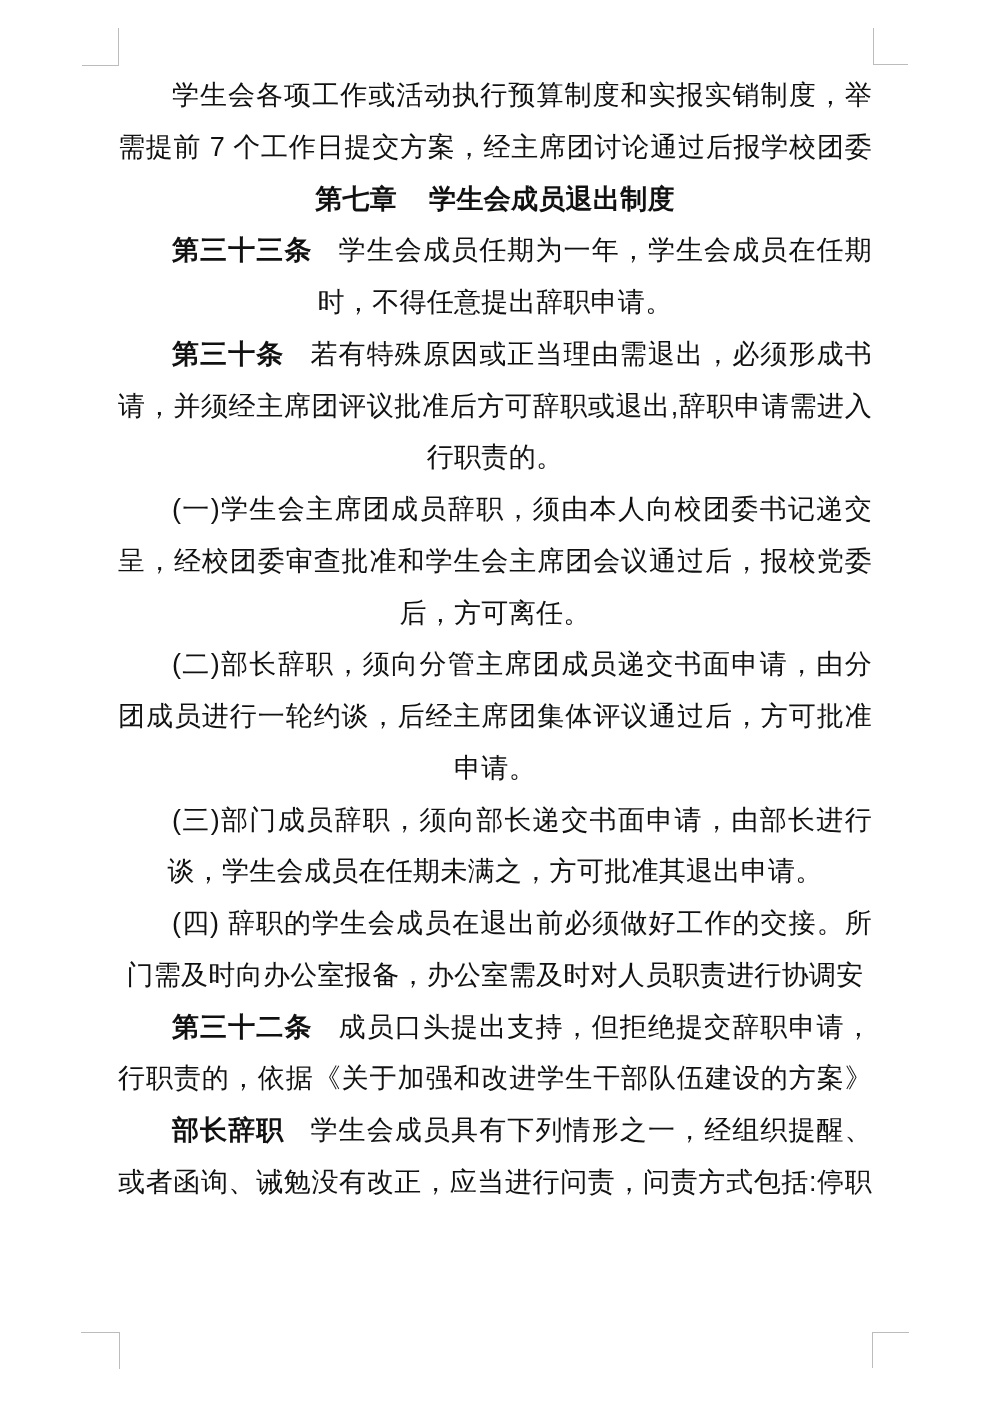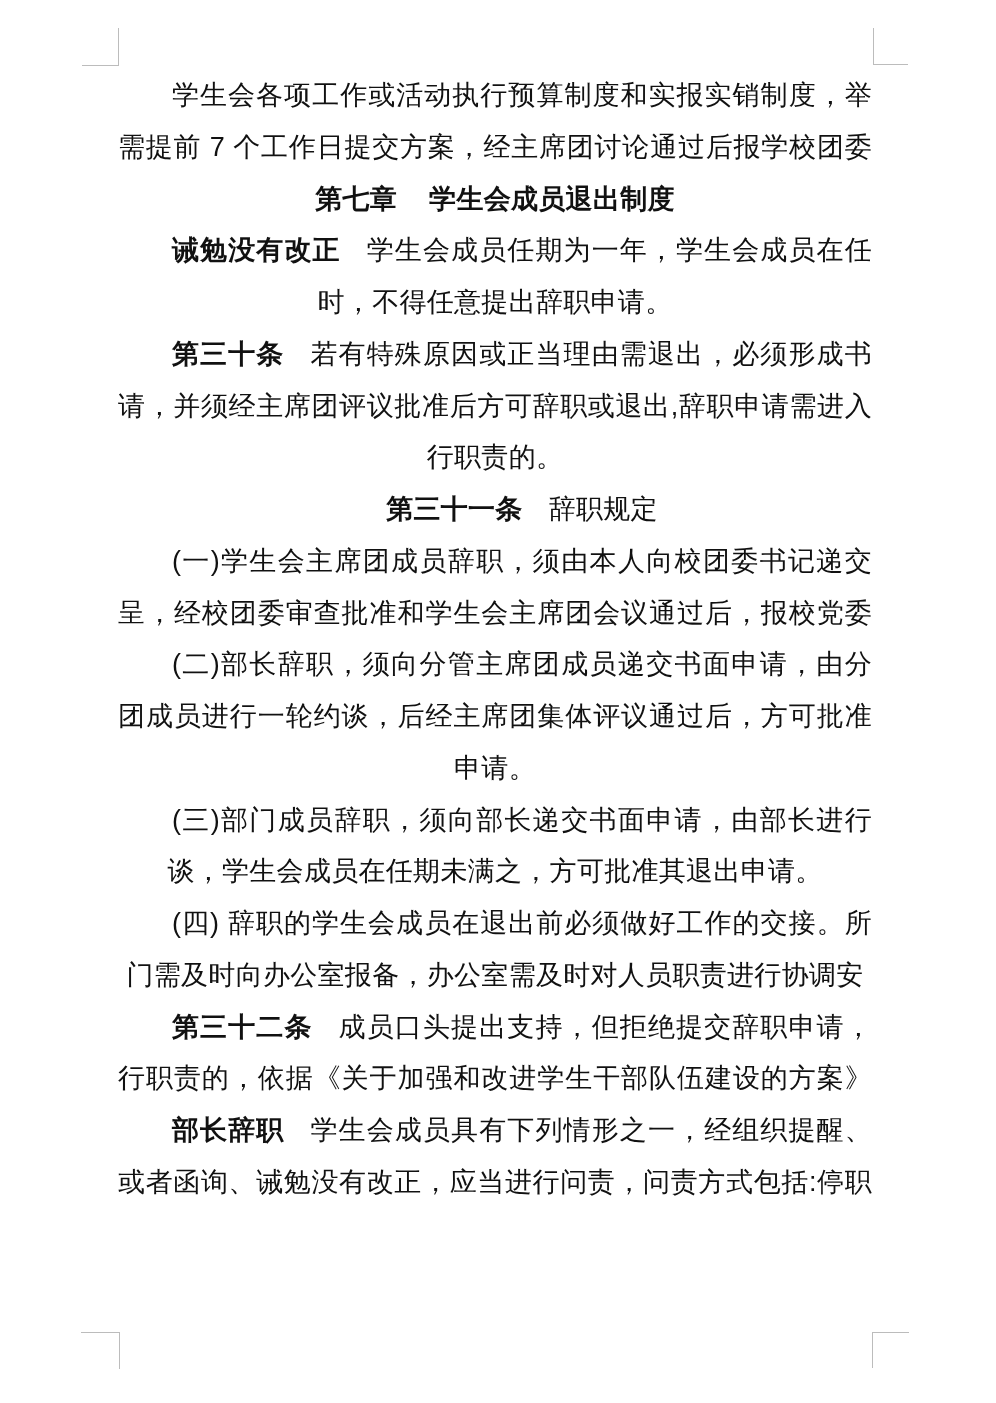--- a/index.html
+++ b/index.html
@@ -48,28 +48,28 @@
 <div class="page">
   <div class="crop tl"></div>
   <div class="crop tr"></div>
   <div class="crop bl"></div>
   <div class="crop br"></div>
 
   <div class="doc">
       <div class="line justify indent"><span class="txt">学生会各项工作或活动执行预算制度和实报实销制度，举办活动</span></div>
       <div class="line justify"><span class="txt">需提前 7 个工作日提交方案，经主席团讨论通过后报学校团委审定。</span></div>
       <div class="line center"><span class="lead">第七章</span><span class="txt">学生会成员退出制度</span></div>
-      <div class="line justify indent"><span class="lead">诫勉没有改正</span><span class="txt">学生会成员任期为一年，学生会成员在任期未满之</span></div>
+      <div class="line justify indent"><span class="lead">第三十三条</span><span class="txt">学生会成员任期为一年，学生会成员在任期未满之</span></div>
       <div class="line left"><span class="txt">时，不得任意提出辞职申请。</span></div>
       <div class="line justify indent"><span class="lead">第三十条</span><span class="txt">若有特殊原因或正当理由需退出，必须形成书面申</span></div>
       <div class="line justify"><span class="txt">请，并须经主席团评议批准后方可辞职或退出,辞职申请需进入学生</span></div>
       <div class="line left"><span class="txt">行职责的。</span></div>
-      <div class="line left indent"><span class="lead">第三十一条</span><span class="txt">辞职规定</span></div>
       <div class="line justify indent"><span class="txt">(一)学生会主席团成员辞职，须由本人向校团委书记递交书面辞</span></div>
       <div class="line justify"><span class="txt">呈，经校团委审查批准和学生会主席团会议通过后，报校党委批准</span></div>
+      <div class="line left"><span class="txt">后，方可离任。</span></div>
       <div class="line justify indent"><span class="txt">(二)部长辞职，须向分管主席团成员递交书面申请，由分管主席</span></div>
       <div class="line justify"><span class="txt">团成员进行一轮约谈，后经主席团集体评议通过后，方可批准其退出</span></div>
       <div class="line left"><span class="txt">申请。</span></div>
       <div class="line justify indent"><span class="txt">(三)部门成员辞职，须向部长递交书面申请，由部长进行一轮约</span></div>
       <div class="line left"><span class="txt">谈，学生会成员在任期未满之，方可批准其退出申请。</span></div>
       <div class="line justify indent"><span class="txt">(四) 辞职的学生会成员在退出前必须做好工作的交接。所在部</span></div>
       <div class="line left"><span class="txt">门需及时向办公室报备，办公室需及时对人员职责进行协调安排。</span></div>
       <div class="line justify indent"><span class="lead">第三十二条</span><span class="txt">成员口头提出支持，但拒绝提交辞职申请，又不履</span></div>
       <div class="line justify"><span class="txt">行职责的，依据《关于加强和改进学生干部队伍建设的方案》有关要</span></div>
       <div class="line justify indent"><span class="lead">部长辞职</span><span class="txt">学生会成员具有下列情形之一，经组织提醒、教育</span></div>

